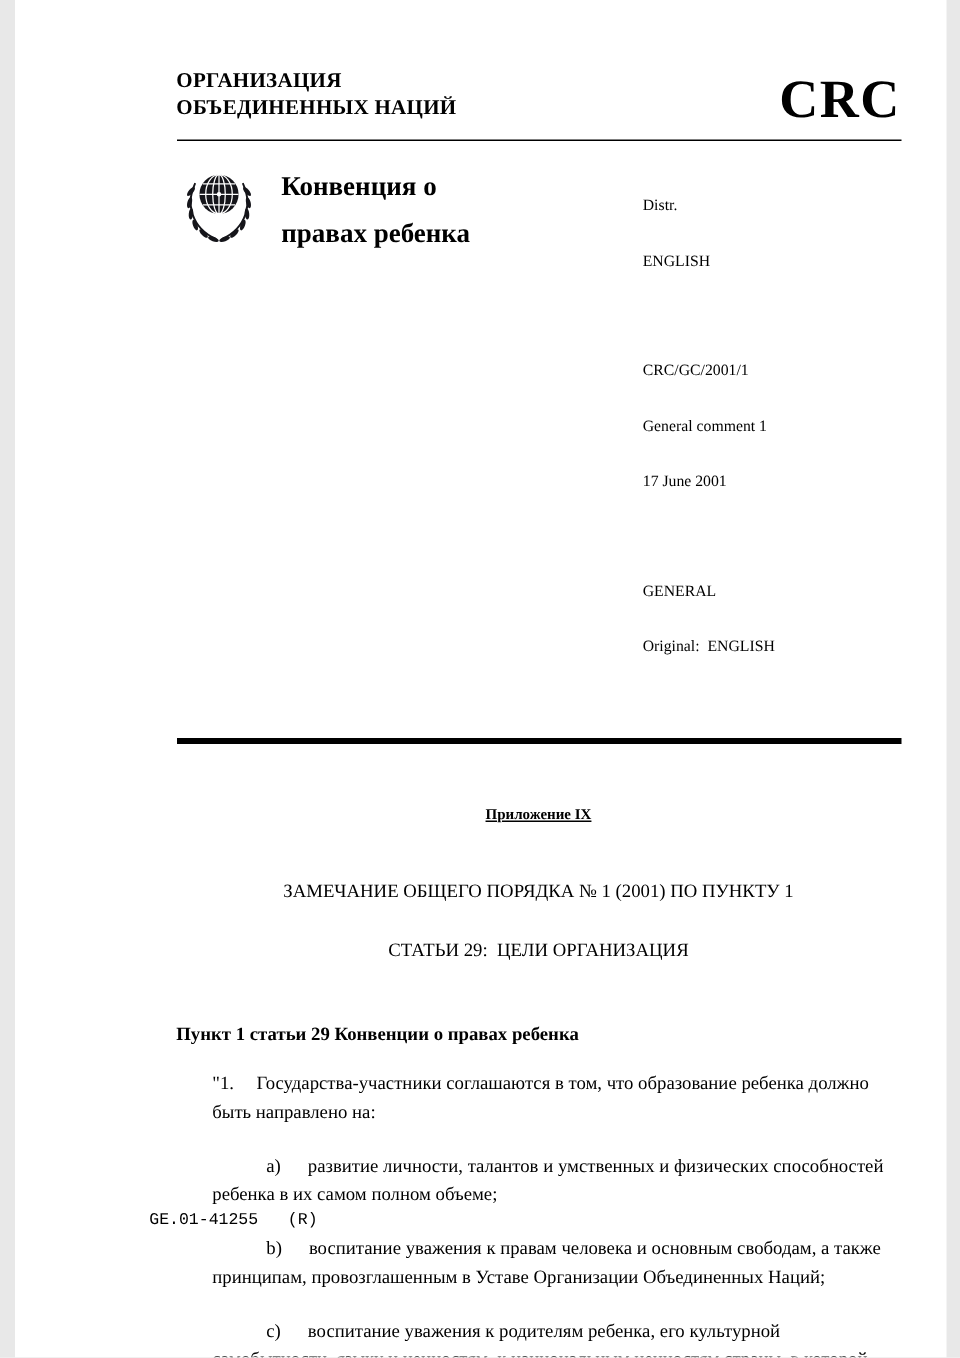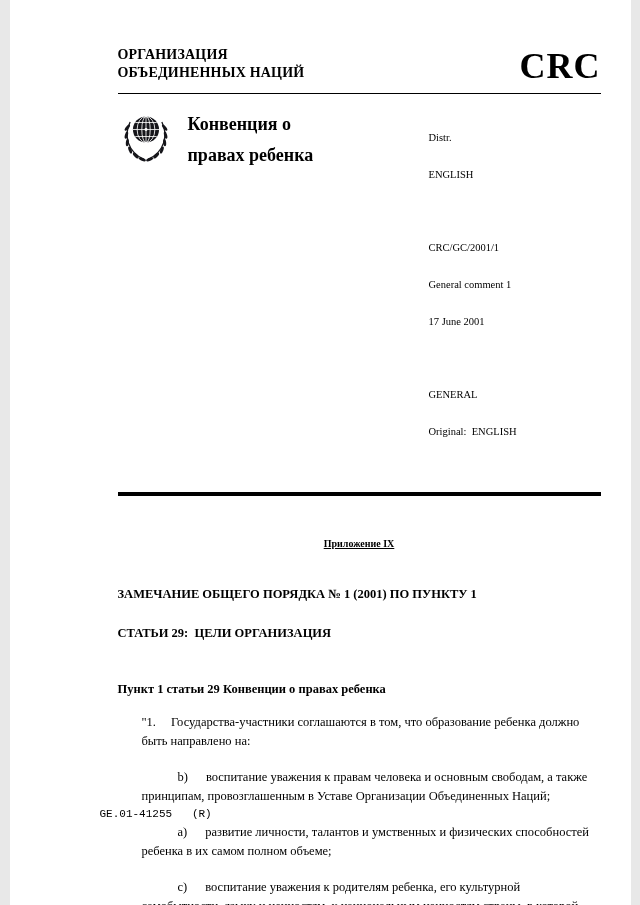--- a/index.html
+++ b/index.html
@@ -29,21 +29,21 @@
   .info-block div { white-space: pre; }
   .info-group { margin-bottom: 11px; }
   .thick-rule { height: 3.5px; background: #000; margin-top: 18px; }
 
   
   .annex-heading {
     text-align: center; font-weight: bold; text-decoration: underline;
     font-size: 10px; margin-top: 42px;
   }
   .doc-title {
-    text-align: left; font-weight: bold; font-size: 12.5px;
+    text-align: center; font-weight: normal; font-size: 12.5px;
     line-height: 1.55; margin-top: 17px; white-space: pre-line;
   }
   .doc-title div { white-space: pre; }
   .section-heading { font-weight: bold; font-size: 12.5px; margin-top: 19px; }
 
   .quote-block { margin-left: 24px; margin-top: 16px; font-size: 12.5px; }
   .quote-block p { line-height: 1.52; margin-bottom: 17px; }
   .list-item { text-indent: 36px; }
   .tab-1 { display: inline-block; width: 15px; }
   .tab-2 { display: inline-block; width: 18px; }
@@ -128,23 +128,23 @@
   <div class="doc-title">
     <div>ЗАМЕЧАНИЕ ОБЩЕГО ПОРЯДКА № 1 (2001) ПО ПУНКТУ 1</div>
     <div>СТАТЬИ 29:  ЦЕЛИ ОРГАНИЗАЦИЯ</div>
   </div>
 
   <div class="section-heading">Пункт 1 статьи 29 Конвенции о правах ребенка</div>
 
   <div class="quote-block">
     <p><span>"1.</span><span class="tab-1"></span><span>Государства-участники соглашаются в том, что образование ребенка должно быть направлено на:</span></p>
 
+    <p class="list-item"><span>a)</span><span class="tab-2"></span><span>развитие личности, талантов и умственных и физических способностей ребенка в их самом полном объеме;</span></p>
+
     <p class="list-item"><span>b)</span><span class="tab-2"></span><span>воспитание уважения к правам человека и основным свободам, а также принципам, провозглашенным в Уставе Организации Объединенных Наций;</span></p>
-
-    <p class="list-item"><span>a)</span><span class="tab-2"></span><span>развитие личности, талантов и умственных и физических способностей ребенка в их самом полном объеме;</span></p>
 
     <p class="list-item"><span>c)</span><span class="tab-2"></span><span>воспитание уважения к родителям ребенка, его культурной самобытности, языку и ценностям, к национальным ценностям страны, в которой ребенок проживает, страны его происхождения и к цивилизациям, отличным от его собственной;</span></p>
 
   </div>
 
   <div class="footer-ref">GE.01-41255   (R)</div>
 
 </div>
 
 </body></html>

